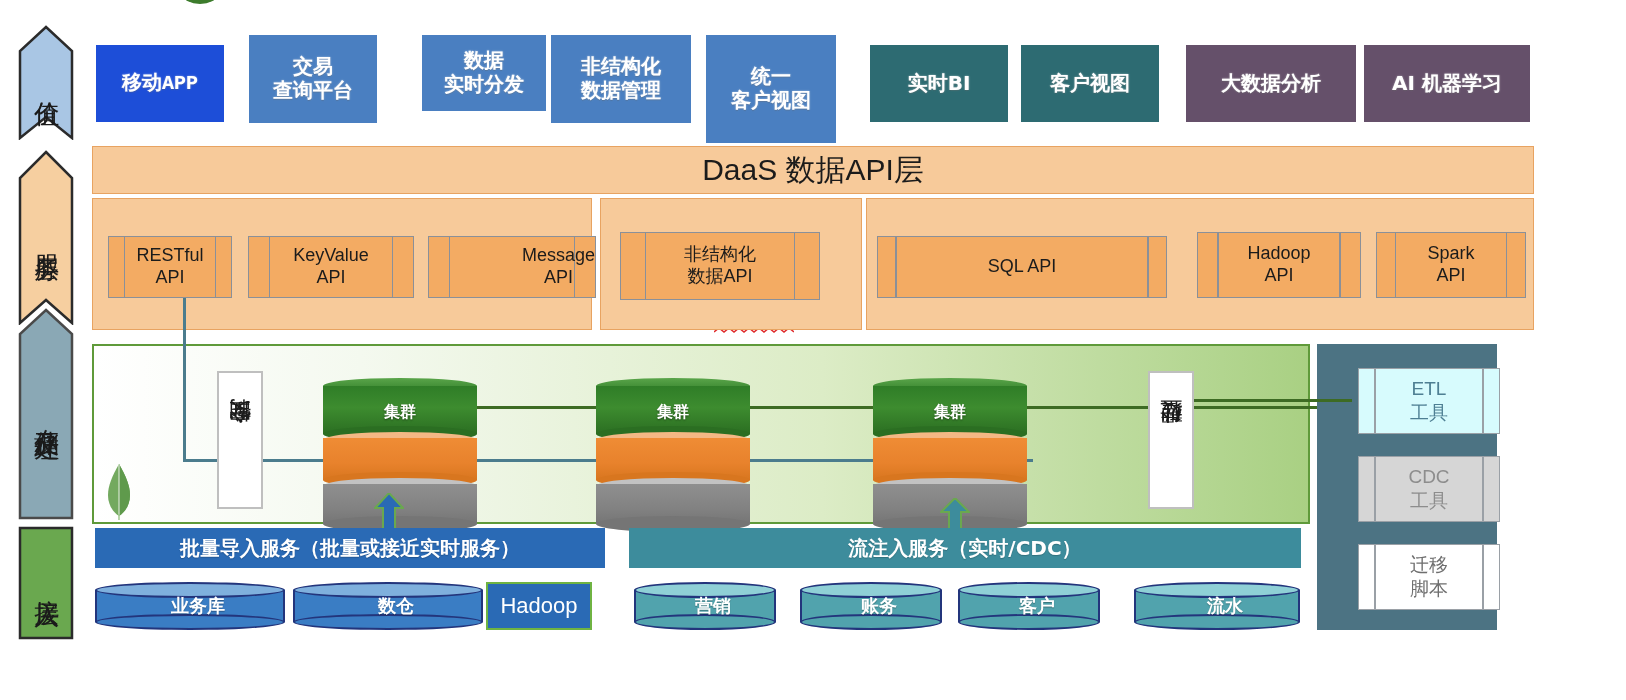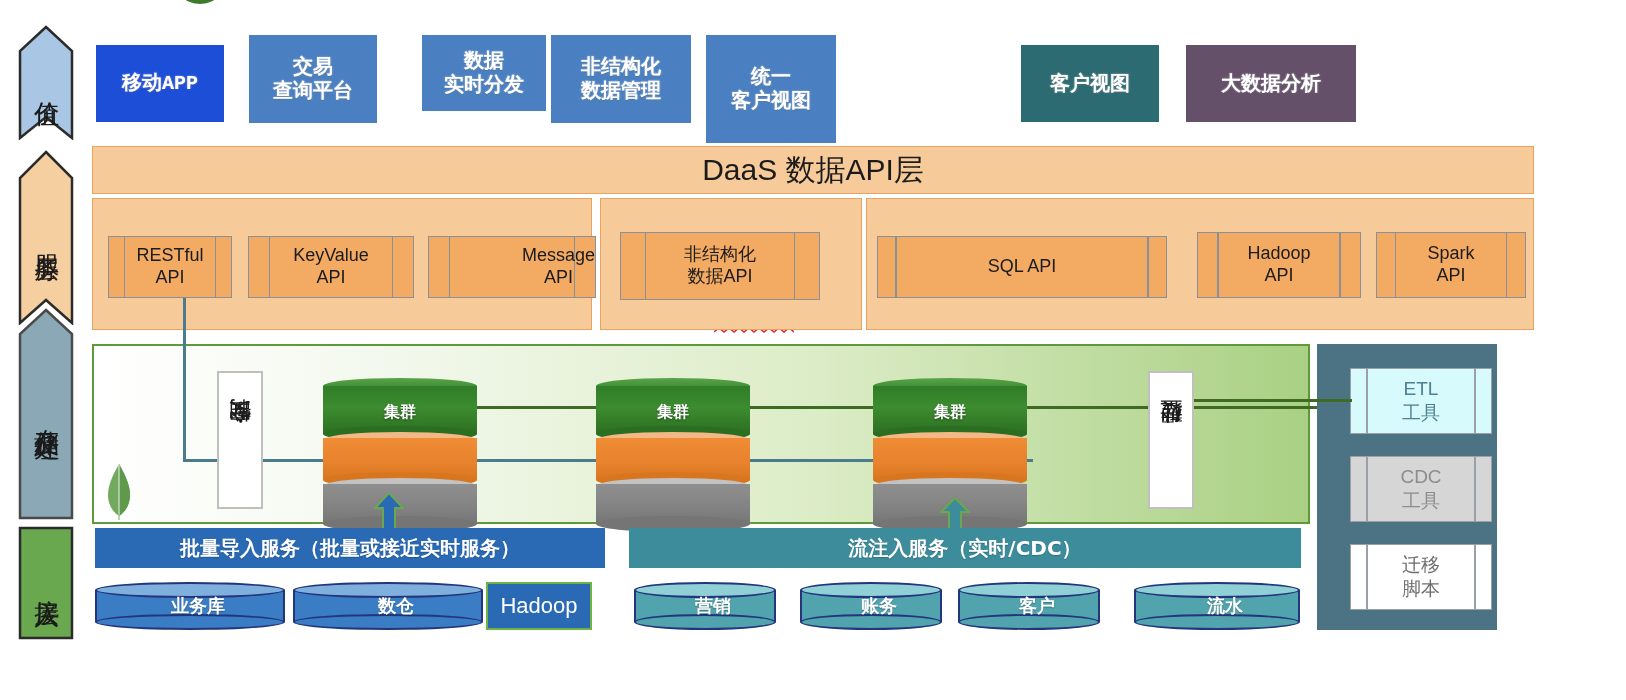--- a/index.html
+++ b/index.html
@@ -122,20 +122,21 @@
     font-family:"Liberation Sans","DejaVu Sans",sans-serif;
   }
 
   
   #tools-panel{position:absolute;background:#4c7383;box-sizing:border-box;}
   .tool{
     position:absolute;box-sizing:border-box;border:1.5px solid #9aa0a6;
     display:flex;align-items:center;justify-content:center;text-align:center;
     font-size:19px;line-height:1.25;color:#5d6a72;
     font-family:"Liberation Sans","DejaVu Sans",sans-serif;
+    margin-left:8px;
   }
   .tool:before,.tool:after{content:"";position:absolute;top:0;bottom:0;width:1.5px;background:#9aa0a6;}
   .tool:before{left:11%;}
   .tool:after{right:11%;}
   .tool .tlabel{position:relative;z-index:3;}
 </style>
 </head>
 <body>
 
 <div id="stage">
@@ -182,25 +183,31 @@
 实时分发</span>
   </div>
   <div class="vcard" style="left:551px;top:35px;width:140px;height:88px;background:#4a7fc1;">
     <span style="white-space:pre-line;">非结构化
 数据管理</span>
   </div>
   <div class="vcard" style="left:706px;top:35px;width:130px;height:108px;background:#4a7fc1;">
     <span style="white-space:pre-line;">统一
 客户视图</span>
   </div>
+  <div class="vcard" style="left:870px;top:45px;width:138px;height:77px;background:#2d6b72;">
+    <span style="white-space:pre-line;">实时BI</span>
+  </div>
   <div class="vcard" style="left:1021px;top:45px;width:138px;height:77px;background:#2d6b72;">
     <span style="white-space:pre-line;">客户视图</span>
   </div>
   <div class="vcard" style="left:1186px;top:45px;width:170px;height:77px;background:#65506a;">
     <span style="white-space:pre-line;">大数据分析</span>
+  </div>
+  <div class="vcard" style="left:1364px;top:45px;width:166px;height:77px;background:#65506a;">
+    <span style="white-space:pre-line;">AI 机器学习</span>
   </div>
 
   <div id="svc-daas-bar" style="left:92px;top:146px;width:1442px;height:48px;">
     <span class="daas-title">DaaS 数据API层</span>
     <svg class="squiggle" style="left:621px;top:180px;position:absolute;width:80px;height:6px;" viewBox="0 0 80 6" preserveAspectRatio="none">
       <path d="M0,5 L5,1 L10,5 L15,1 L20,5 L25,1 L30,5 L35,1 L40,5 L45,1 L50,5 L55,1 L60,5 L65,1 L70,5 L75,1 L80,5" fill="none" stroke="#e02b2b" stroke-width="1.6"></path>
     </svg>
   </div>
 
   <div class="svc-panel" style="left:92px;top:198px;width:500px;height:132px;"></div>

